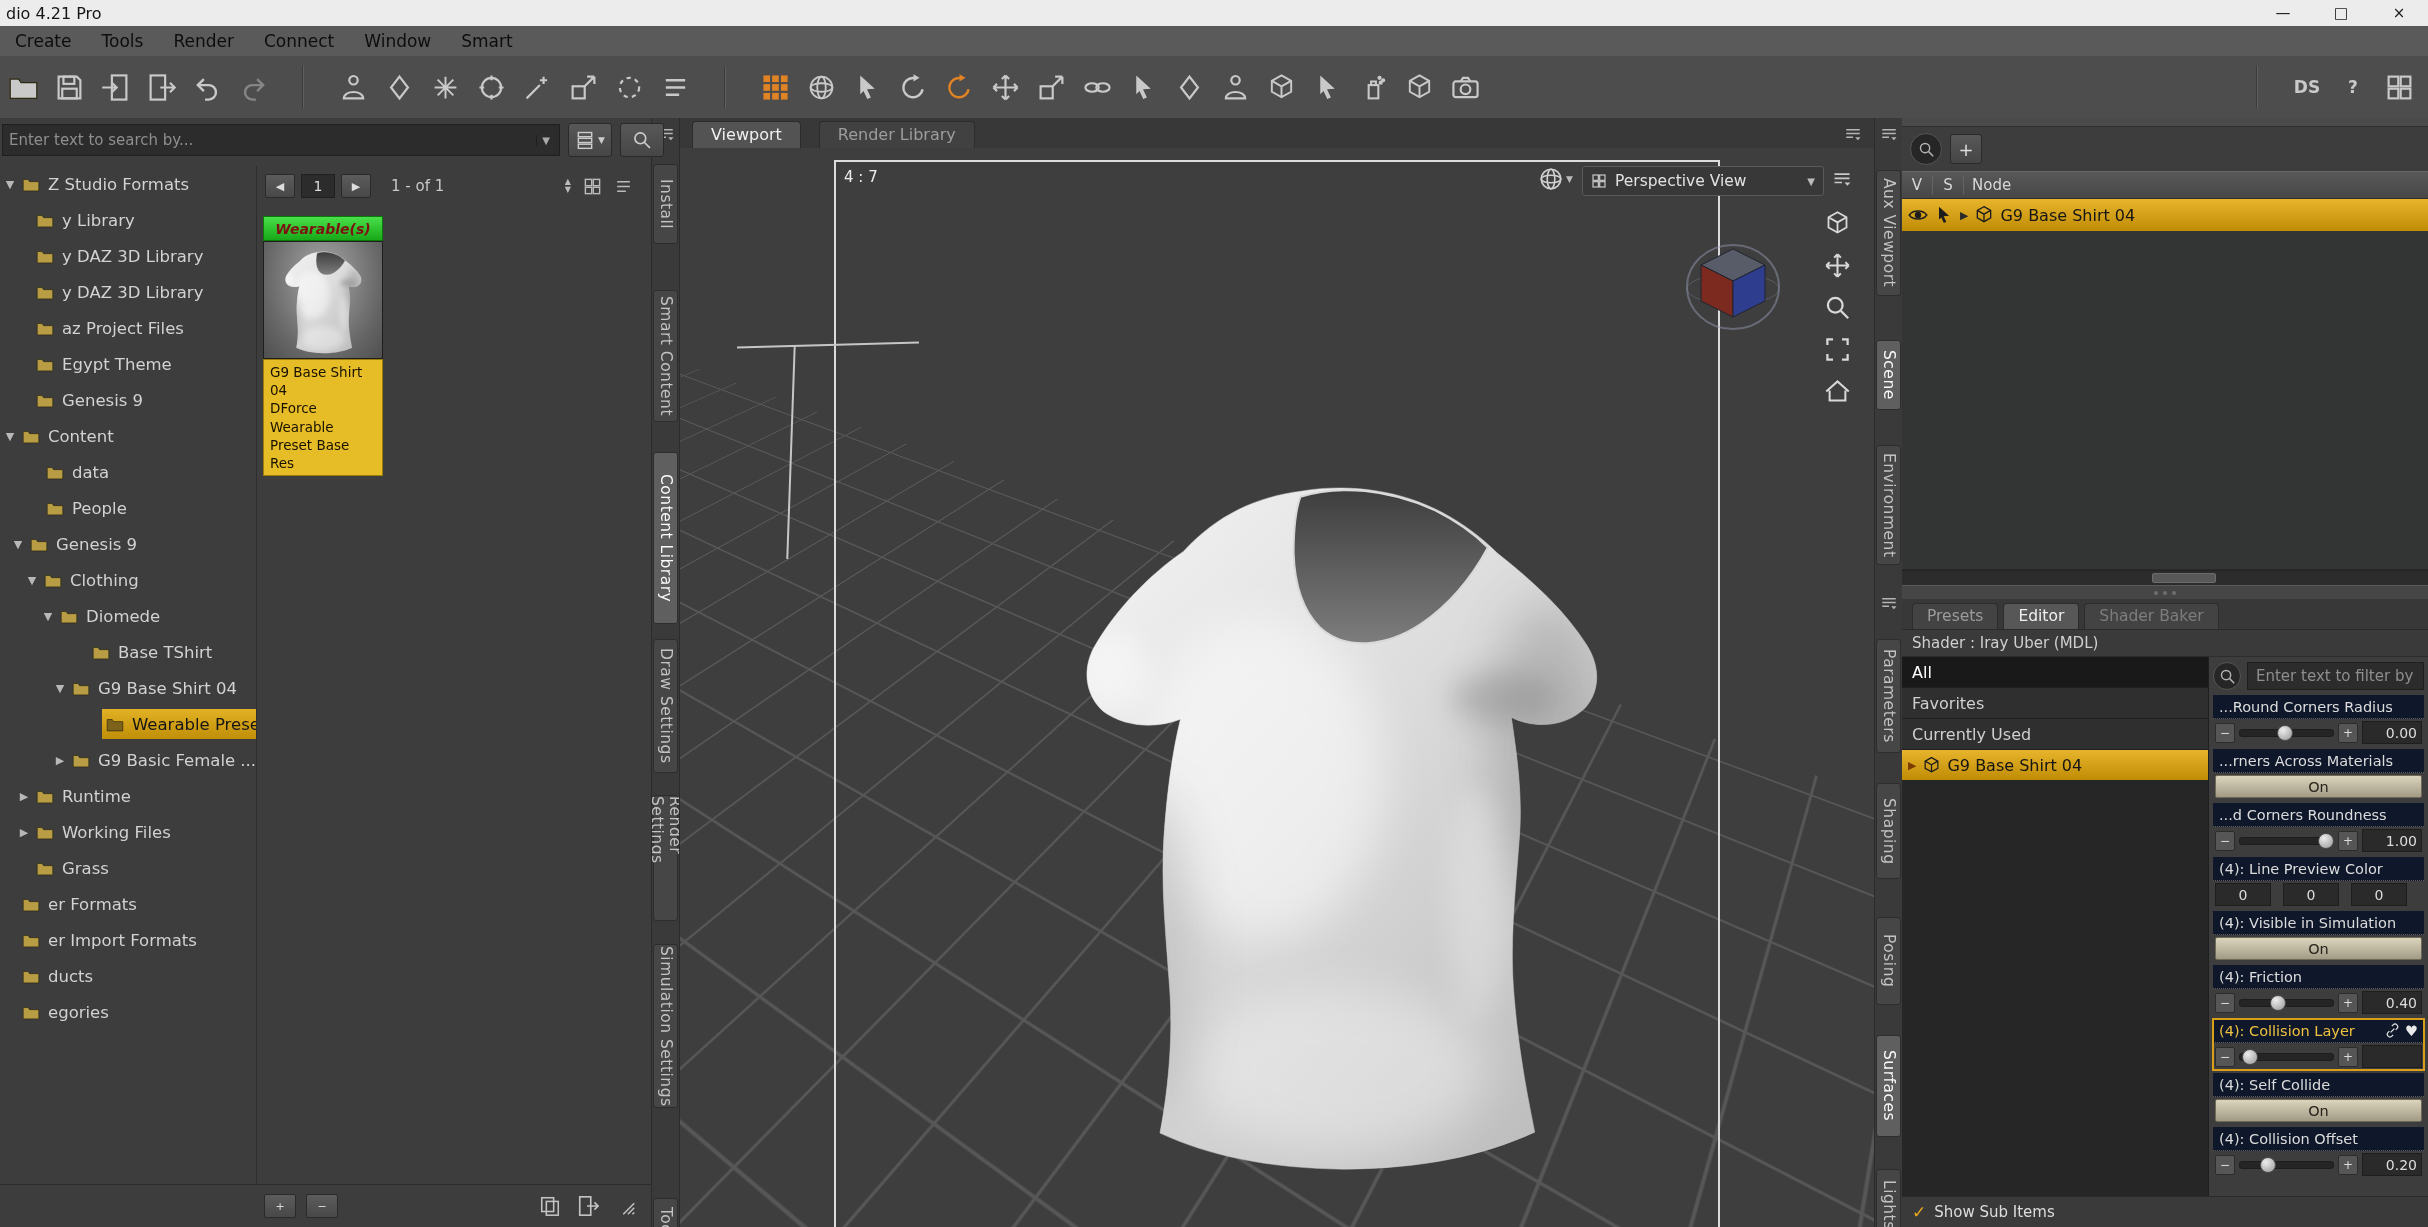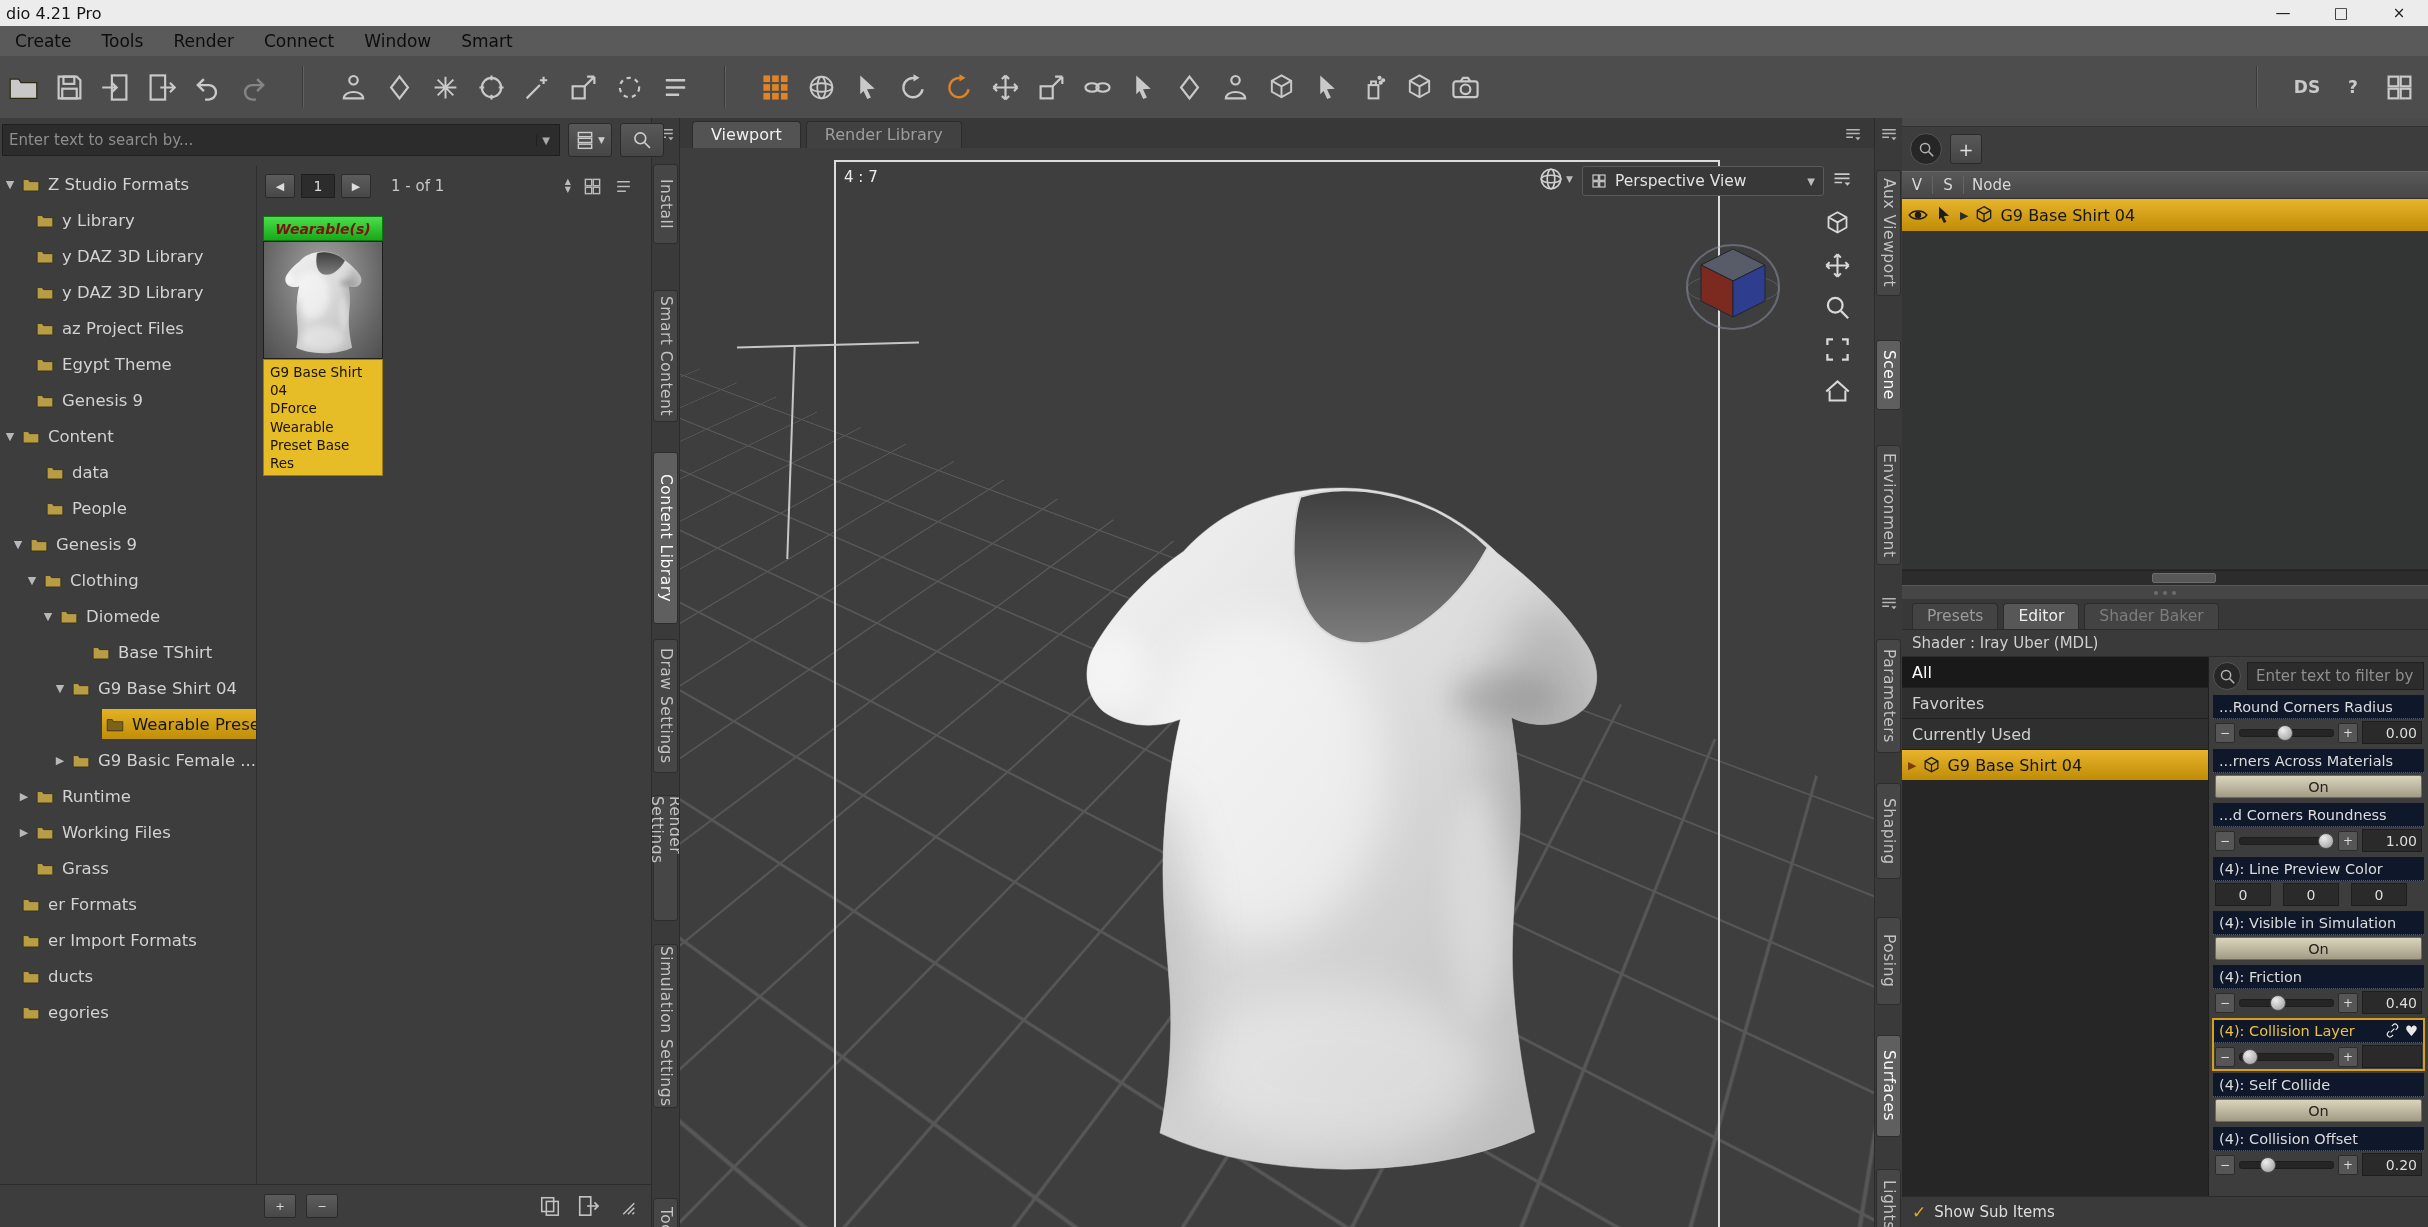--- a/index.html
+++ b/index.html
@@ -56,21 +56,21 @@
   .lp-icons{margin-left:auto;display:flex;gap:16px;padding-right:14px;color:#c3c3c3}
   .lp-icons svg{width:22px;height:22px}
   
   .vstrip{width:27px;flex:none;background:#3a3a3a;border-right:1px solid #2b2b2b;display:flex;flex-direction:column;align-items:center;overflow:hidden}
   .vstrip.right{border-right:none;border-left:1px solid #2b2b2b}
   .vtab{writing-mode:vertical-rl;font-size:15.5px;color:#c3c3c3;background:#464646;border:1px solid #2d2d2d;border-radius:3px;width:23px;flex:none;display:flex;align-items:center;justify-content:center;letter-spacing:.5px}
   .vtab.sel{background:#5f5f5f;color:#fafafa}
   .stripicon{width:18px;height:18px;flex:none;color:#b5b5b5}
   
   .viewport{flex:1;position:relative;background:#3f3f3f;overflow:hidden}
-  .vtabs{position:absolute;top:0;left:0;right:0;height:30px;background:#383838;border-bottom:1px solid #2a2a2a;display:flex;align-items:flex-end;padding-left:12px;gap:5px}
+  .vtabs{position:absolute;top:0;left:0;right:0;height:30px;background:#383838;border-bottom:1px solid #2a2a2a;display:flex;align-items:flex-end;padding-left:12px;gap:18px}
   .vtab2{padding:3px 18px 4px;font-size:16px;color:#9d9d9d;border:1px solid #2c2c2c;border-bottom:none;border-radius:4px 4px 0 0;background:#414141}
   .vtab2.sel{background:#535353;color:#efefef}
   .vtabs .stripicon{margin-left:auto;margin-right:12px;margin-bottom:4px}
   .canvas{position:absolute;top:30px;left:0;right:0;bottom:0;background:#3e3e3e;overflow:hidden;perspective:1100px;perspective-origin:48% 38%}
   .gridplane{position:absolute;left:-35%;top:41%;width:175%;height:210%;transform:rotateX(55deg) rotateZ(32deg);transform-origin:50% 0;background-image:repeating-linear-gradient(0deg,#5c5c5c 0 2px,transparent 2px 80px),repeating-linear-gradient(90deg,#5c5c5c 0 2px,transparent 2px 80px);opacity:.8}
   .frame{position:absolute;left:154px;top:12px;width:882px;height:1200px;border:2px solid #dcdcdc}
   .frame-label{position:absolute;left:8px;top:6px;font-size:15px;color:#ececec}
   .tline-h{position:absolute;left:57px;top:196px;width:182px;height:2px;background:#c6c6c6;transform:rotate(-1.5deg)}
   .tline-v{position:absolute;left:110px;top:197px;width:2px;height:214px;background:#c6c6c6;transform:rotate(2deg)}
   .shirt-main{position:absolute;left:337px;top:298px;width:645px;height:732px}

